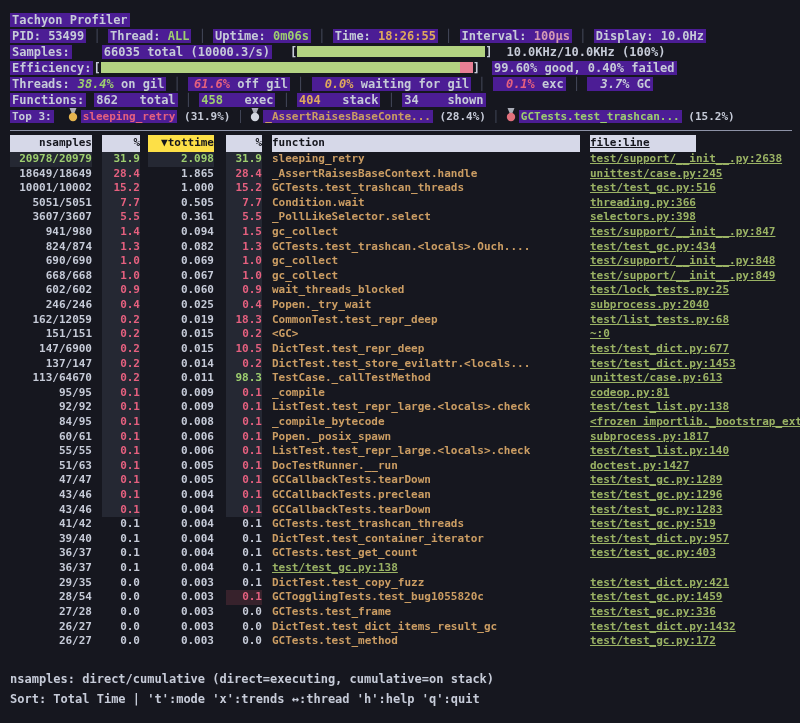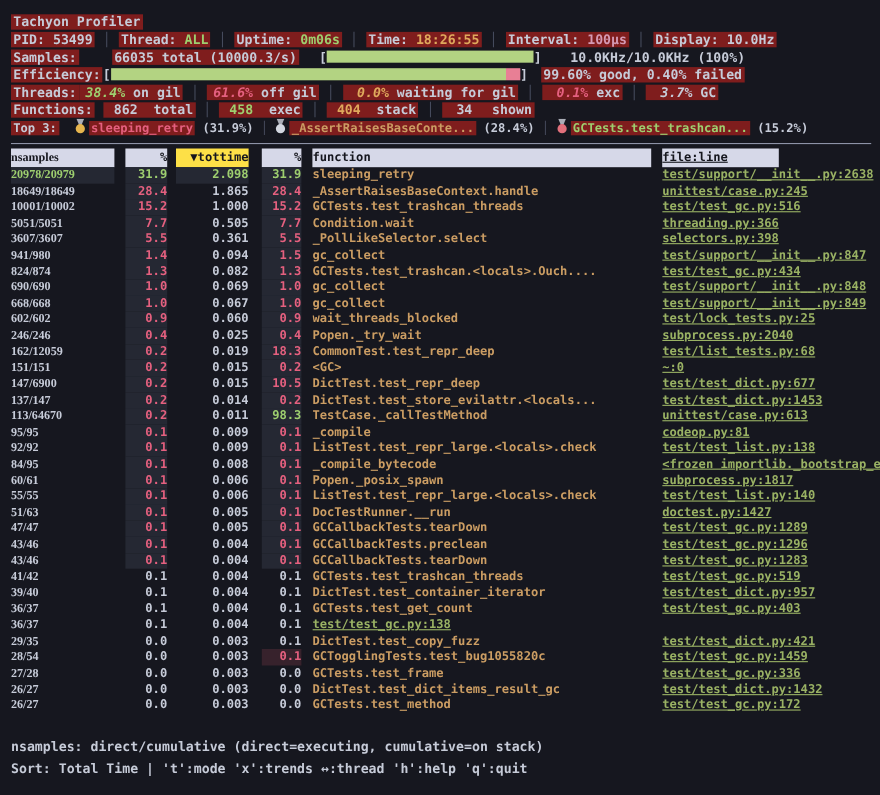--- a/index.html
+++ b/index.html
@@ -4,62 +4,62 @@
 <style>
   html,body{margin:0;padding:0;}
   body{
     width:800px;height:723px;box-sizing:border-box;
     padding:12px 0 0 10px;
     background:#16171f;color:#c6cbd8;
     font:bold 12px "DejaVu Sans Mono", monospace;
     overflow:hidden;
   }
   .line{height:16px;line-height:16px;white-space:pre;}
-  .chip{background:#7f1d1d;padding:0 2px;}
+  .chip{background:#4c1d95;padding:0 2px;}
   .c-fg{color:#c6cbd8;}
   .c-green{color:#9ecf6f;}
   .c-pink{color:#e5607f;}
   .c-orange{color:#dfa95c;}
   .c-tan{color:#cb9d63;}
   .c-mauve{color:#d49ab4;}
   .c-file{color:#9ab264;}
   .c-sep{color:#474c5e;}
   .bar{display:inline-block;height:11px;vertical-align:-1px;}
   .samples-fill{width:188px;background:#b3d382;}
   .eff-good{width:359px;background:#b3d382;}
   .eff-fail{width:13px;background:#e87f95;}
   .val-th{display:inline-block;width:40px;text-align:right;font-style:italic;}
-  .val-fn{display:inline-block;width:36px;text-align:center;}
+  .val-fn{display:inline-block;width:36px;text-align:left;}
   .rule{border:0;border-top:1px solid #8d92a6;margin:6px 8px 4px 0;}
   .thead{display:flex;height:17px;line-height:16px;font-size:11px;margin-top:2px;}
   .th{background:#d6d8e8;color:#15161d;}
   .th-sort{background:#fde047;}
   .th-file{flex:none !important;width:106px;}
   .trow{display:flex;height:14.62px;line-height:14.62px;font-size:11px;}
-  .col-ns{width:94px;flex:none;font-family:Liberation Serif, serif;}
+  .col-ns{width:82px;text-align:right;flex:none;}
   .col-p1{width:38px;text-align:right;margin-left:10px;flex:none;}
   .col-tot{width:66px;text-align:right;margin-left:8px;flex:none;}
   .col-p2{width:36px;text-align:right;margin-left:12px;flex:none;}
   .col-fn{width:308px;margin-left:10px;overflow:hidden;white-space:pre;flex:none;}
   .col-file{flex:1;margin-left:10px;overflow:hidden;white-space:pre;text-decoration:underline;}
   .hot{background:#252833;}
   .hotp{background:#37222c;}
   .top3line{font-size:11px;}
   .medal{display:inline-block;vertical-align:-2px;margin-right:3px;}
   .footer{margin-top:20px;}
   .fline{height:20px;line-height:20px;white-space:pre;}
 </style>
 </head>
 <body>
 
 <div class="line"><span class="chip">Tachyon Profiler</span></div>
 
 <div class="line"><span class="chip"><span>PID: </span><span class="c-fg">53499</span></span><span class="c-sep"> │ </span><span class="chip"><span>Thread: </span><span class="c-green">ALL</span></span><span class="c-sep"> │ </span><span class="chip"><span>Uptime: </span><span class="c-green">0m06s</span></span><span class="c-sep"> │ </span><span class="chip"><span>Time: </span><span class="c-orange">18:26:55</span></span><span class="c-sep"> │ </span><span class="chip"><span>Interval: </span><span class="c-mauve">100μs</span></span><span class="c-sep"> │ </span><span class="chip"><span>Display: </span><span class="c-fg">10.0Hz</span></span></div>
 
-<div class="line"><span class="chip">Samples:</span><span class="chip" style="margin-left:30px;">66035 total (10000.3/s)</span><span style="margin-left:18px;">[</span><span class="bar samples-fill"></span><span>]</span><span style="margin-left:26px;">10.0KHz/10.0KHz (100%)</span></div>
+<div class="line"><span class="chip">Samples:</span><span class="chip" style="margin-left:30px;">66035 total (10000.3/s)</span><span style="margin-left:18px;">[</span><span class="bar samples-fill"></span><span>]</span><span style="margin-left:14px;">10.0KHz/10.0KHz (100%)</span></div>
 
 <div class="line"><span class="chip">Efficiency:</span><span>[</span><span class="bar eff-good"></span><span class="bar eff-fail"></span><span>]</span><span class="chip" style="margin-left:12px;">99.60% good, 0.40% failed</span></div>
 
 <div class="line"><span class="chip">Threads:</span><span><span class="chip"><span class="c-green val-th">38.4%</span><span> on gil</span></span><span class="c-sep"> │ </span><span class="chip"><span class="c-pink val-th">61.6%</span><span> off gil</span></span><span class="c-sep"> │ </span><span class="chip"><span class="c-orange val-th">0.0%</span><span> waiting for gil</span></span><span class="c-sep"> │ </span><span class="chip"><span class="c-pink val-th">0.1%</span><span> exc</span></span><span class="c-sep"> │ </span><span class="chip"><span class="c-fg val-th">3.7%</span><span> GC</span></span></span></div>
 
 <div class="line"><span class="chip">Functions:</span><span style="margin-left:8px;"><span class="chip"><span class="c-fg val-fn">862</span><span> total</span></span><span class="c-sep"> │ </span><span class="chip"><span class="c-green val-fn">458</span><span> exec</span></span><span class="c-sep"> │ </span><span class="chip"><span class="c-orange val-fn">404</span><span> stack</span></span><span class="c-sep"> │ </span><span class="chip"><span class="c-fg val-fn">34</span><span> shown</span></span></span></div>
 
 <div class="line top3line"><span class="chip">Top 3:</span><span style="margin-left:14px;"><span><span class="medal"><svg width="10" height="14" viewBox="0 0 10 14">
             <path d="M1.5 0h7L6.2 5.5H3.8z" fill="#cfd3dd" opacity="0.8"></path>
             <circle cx="5" cy="9" r="4.2" fill="#e6b54e"></circle>

